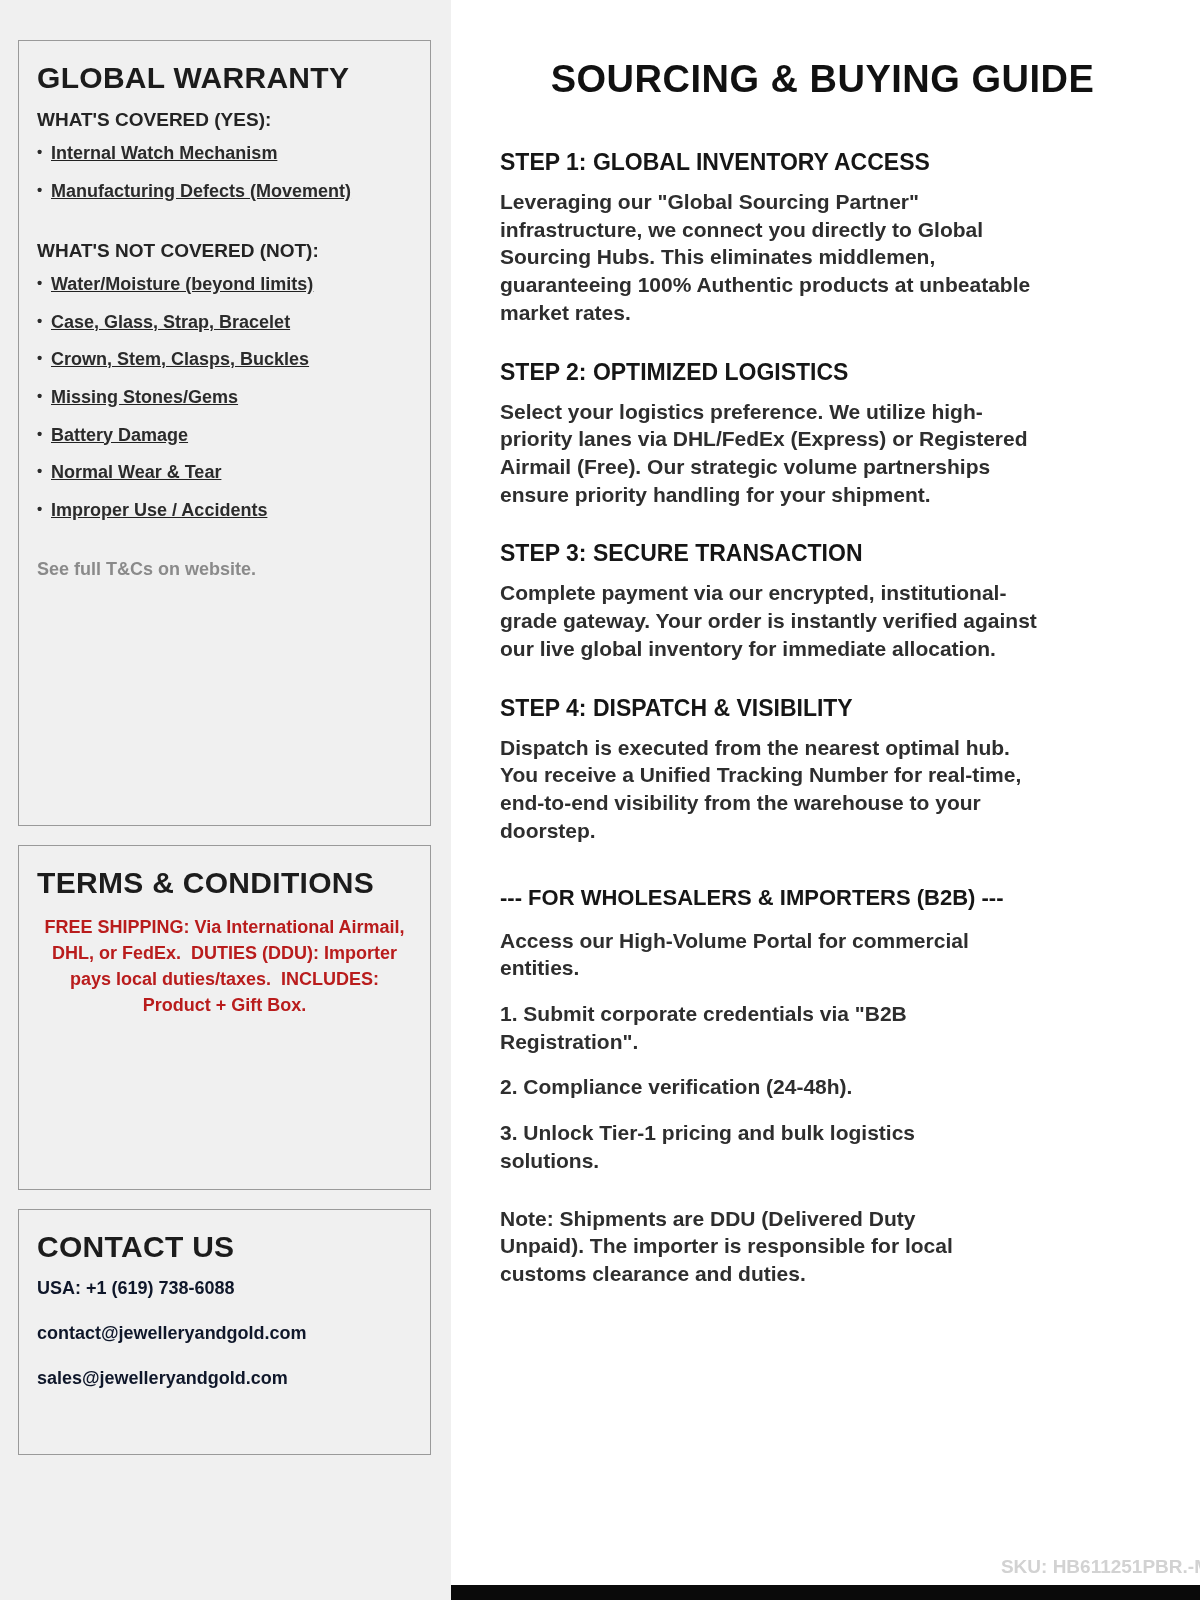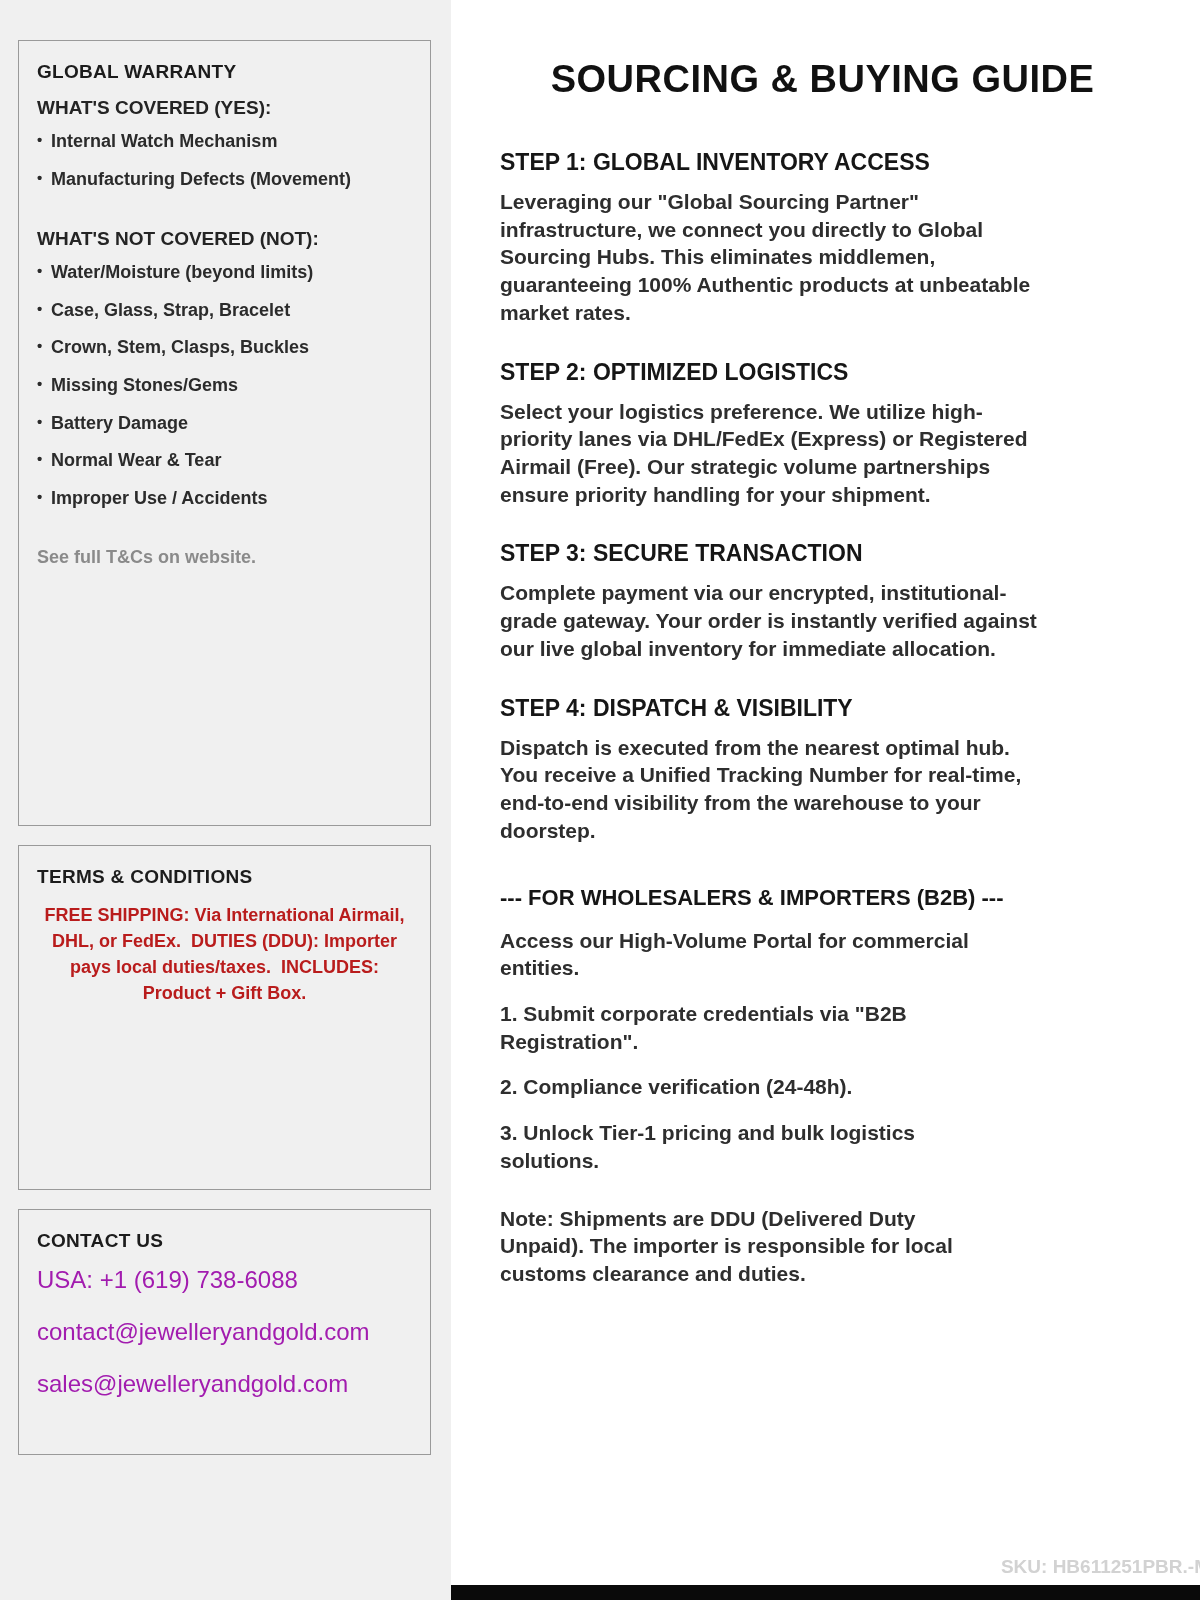--- a/index.html
+++ b/index.html
@@ -29,34 +29,34 @@
   .side-box {
     border: 1px solid #9a9a9a;
     padding: 20px 18px 24px 18px;
     margin-bottom: 19px;
     background: #f0f0f0;
   }
   .side-box.warranty { height: 786px; }
   .side-box.terms { height: 345px; margin-top: 1px; }
   .side-box.contact { height: 246px; }
   .side-title {
-    font-size: 19px;
+    font-size: 30px;
     font-weight: 800;
     letter-spacing: 0.3px;
     color: #1c1c1c;
     margin-bottom: 14px;
   }
   .side-subheading {
     font-size: 19px;
     font-weight: 800;
     color: #242424;
     margin-bottom: 12px;
   }
   .side-section-gap { margin-top: 38px; }
-  ul.side-list { list-style: none; }
+  ul.side-list { list-style: none; text-decoration: underline; }
   ul.side-list li {
     font-size: 18px;
     font-weight: 700;
     color: #2b2b2b;
     margin-bottom: 16px;
     line-height: 1.2;
     padding-left: 14px;
     position: relative;
   }
   ul.side-list li::before {
@@ -75,23 +75,23 @@
   }
   .side-body {
     font-size: 18px;
     font-weight: 700;
     color: #b91c1c;
     line-height: 1.45;
     white-space: pre-wrap;
     text-align: center;
   }
   .contact-line {
-    font-size: 24px;
-    font-weight: 400;
-    color: #a21caf;
+    font-size: 18px;
+    font-weight: 700;
+    color: #0f172a;
     margin-bottom: 24px;
   }
   
   .main {
     flex: 1;
     background: #ffffff;
     padding: 58px 55px 0 49px;
     position: relative;
   }
   .main-title {

